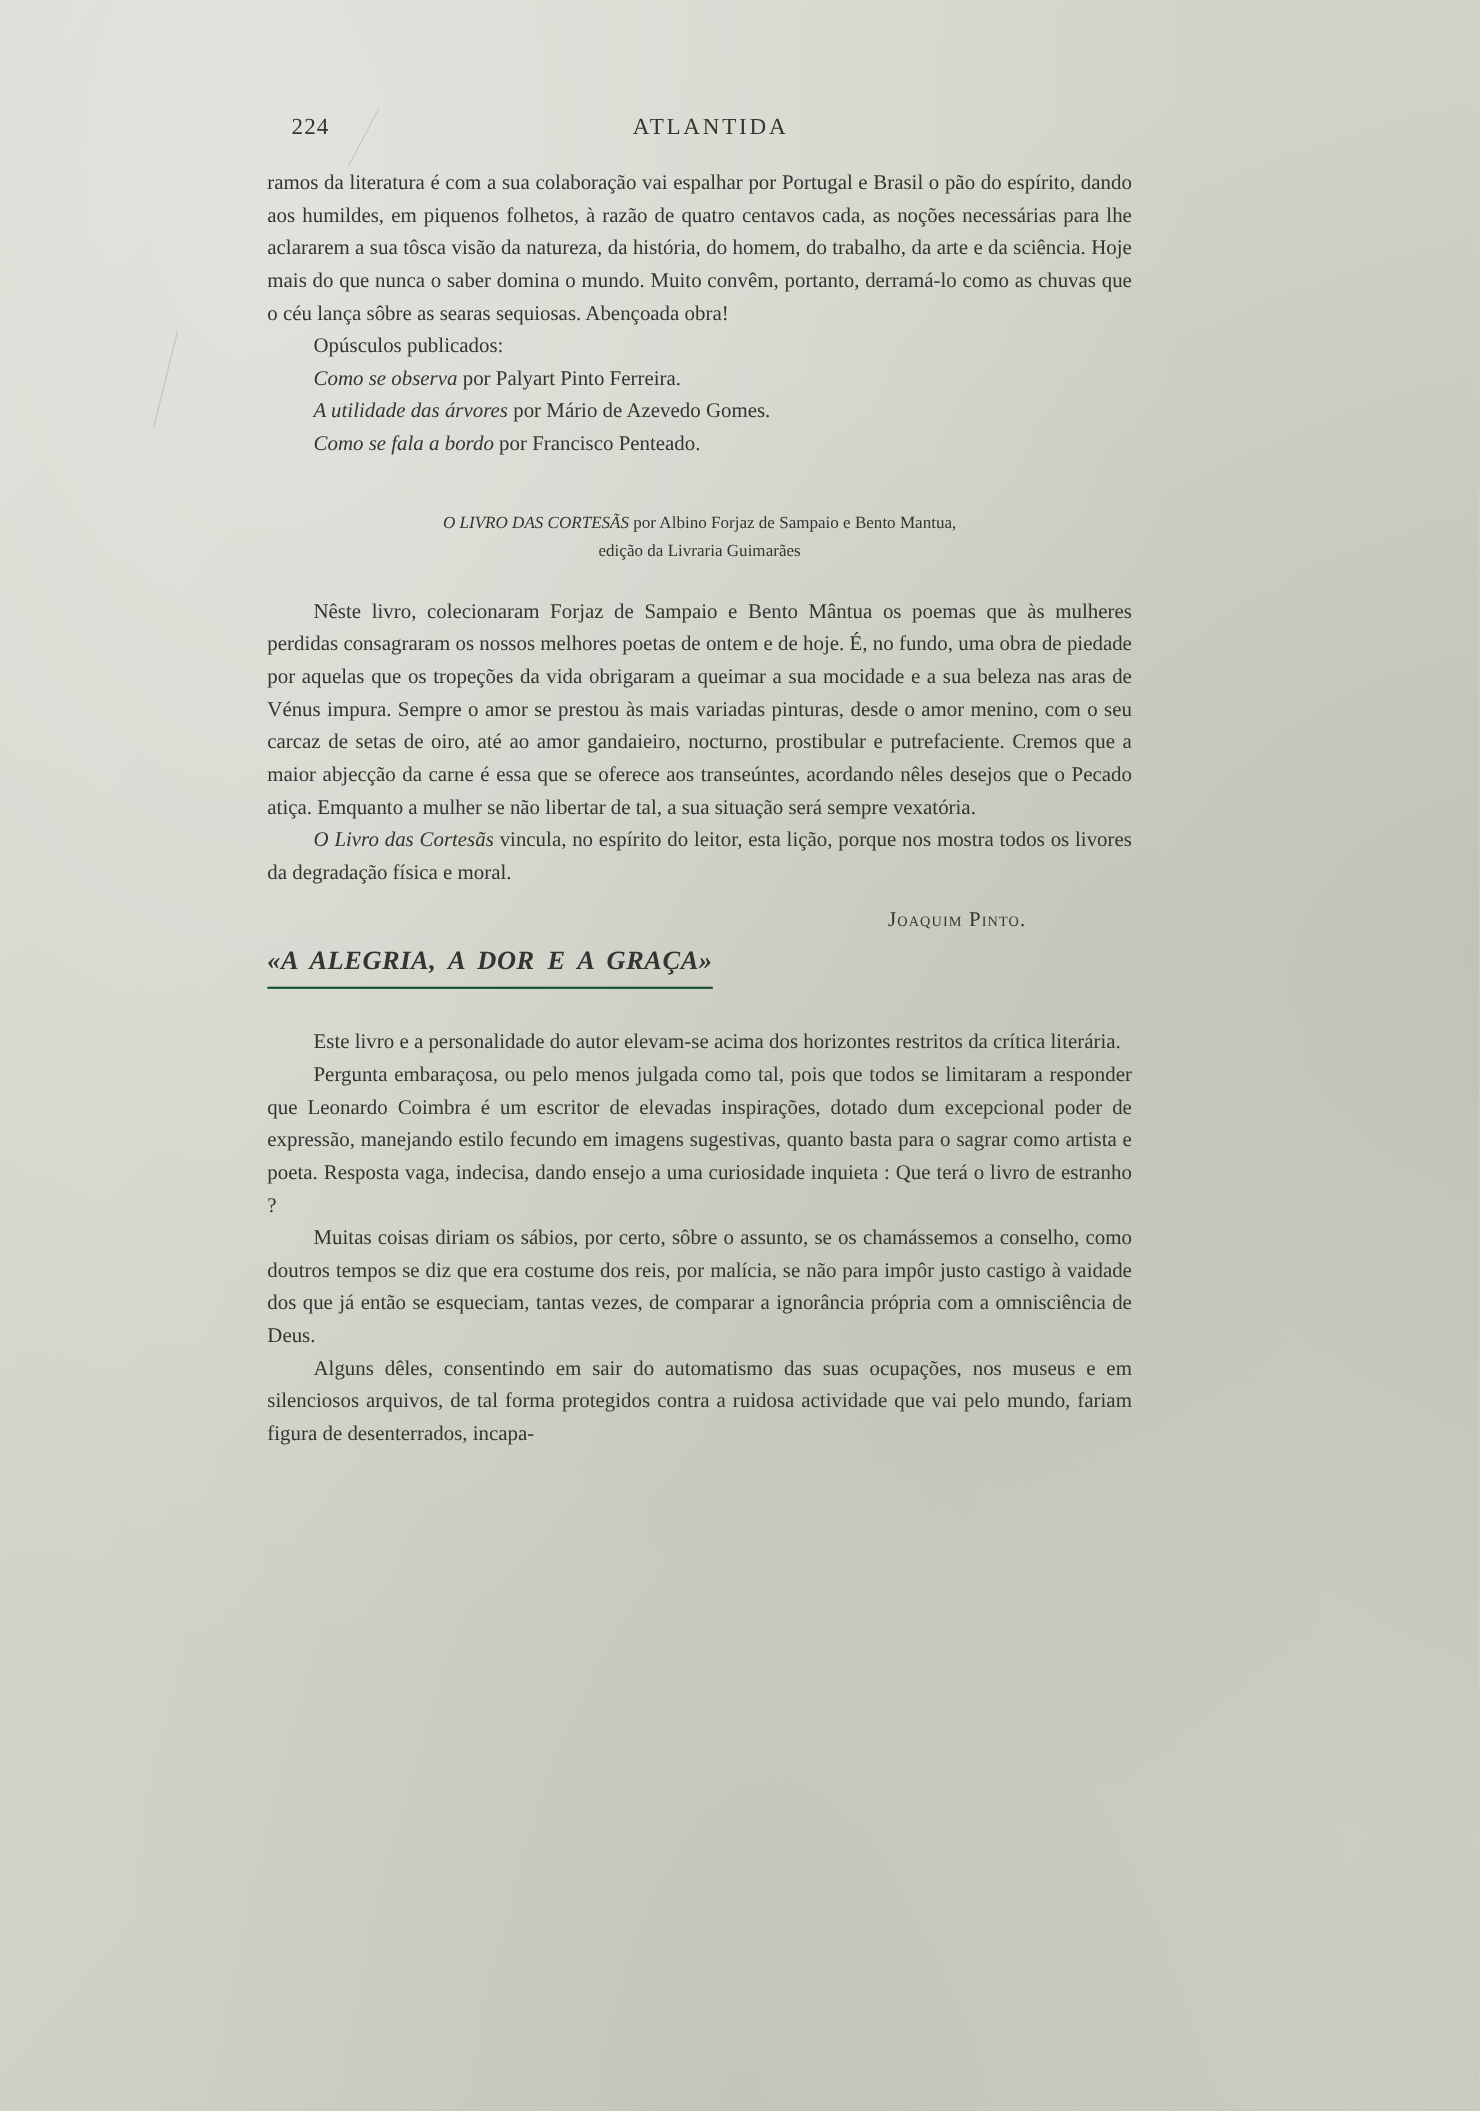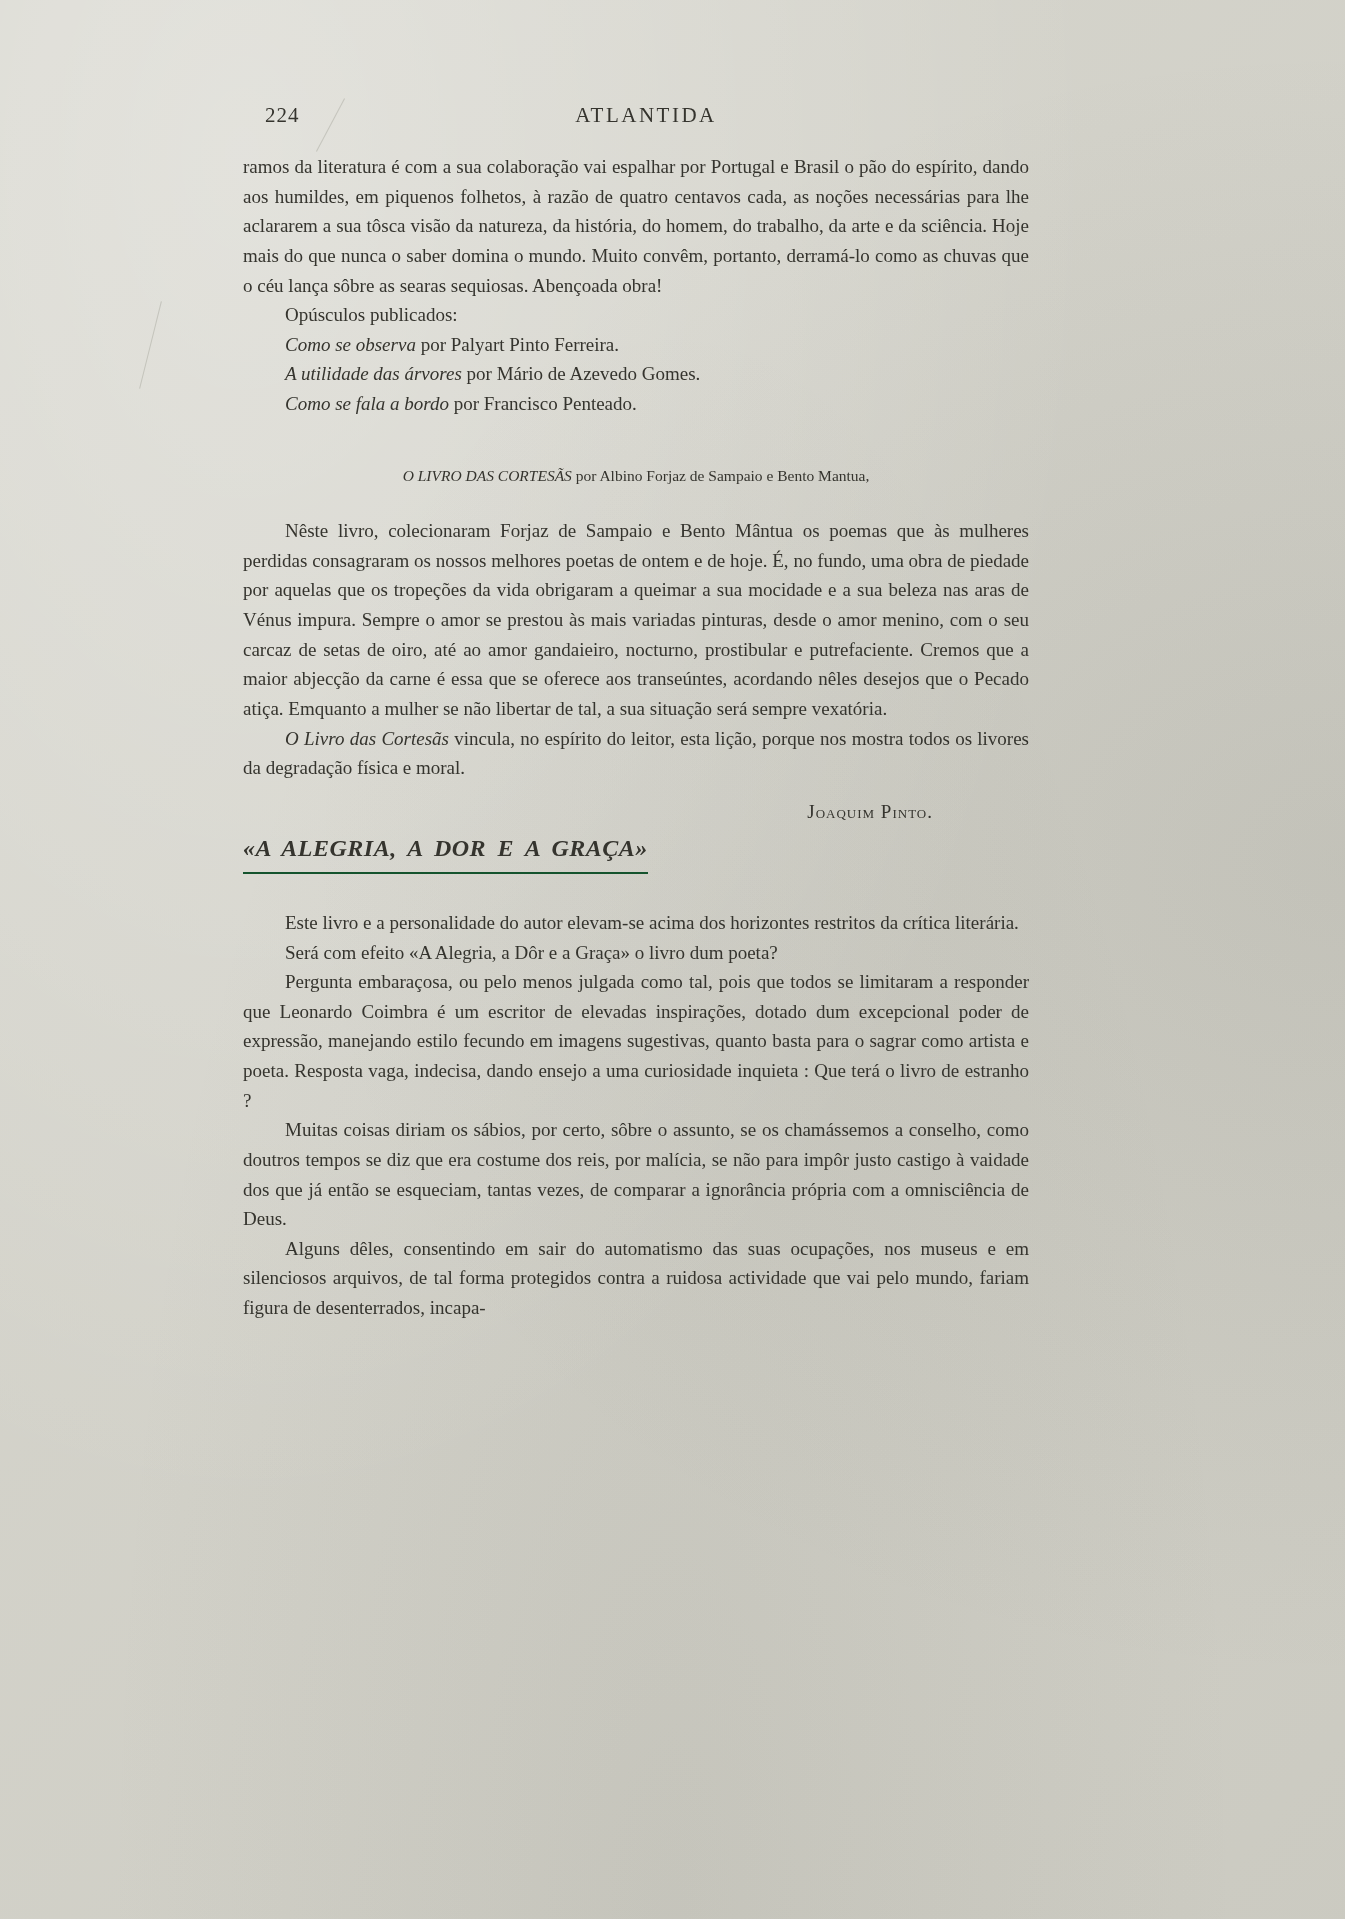--- a/index.html
+++ b/index.html
@@ -117,29 +117,29 @@
   <p class="para">ramos da literatura é com a sua colaboração vai espalhar por Portugal e Brasil o pão do espírito, dando aos humildes, em piquenos folhetos, à razão de quatro centavos cada, as noções necessárias para lhe aclararem a sua tôsca visão da natureza, da história, do homem, do trabalho, da arte e da sciência. Hoje mais do que nunca o saber domina o mundo. Muito convêm, portanto, derramá-lo como as chuvas que o céu lança sôbre as searas sequiosas. Abençoada obra!</p>
 
   <p class="para indent">Opúsculos publicados:</p>
 
   <p class="para book-line"><em>Como se observa</em><span> por Palyart Pinto Ferreira.</span></p>
   <p class="para book-line"><em>A utilidade das árvores</em><span> por Mário de Azevedo Gomes.</span></p>
   <p class="para book-line"><em>Como se fala a bordo</em><span> por Francisco Penteado.</span></p>
 
   <div class="review-heading">
     <p><em class="rh-title">O LIVRO DAS CORTESÃS</em><span> por Albino Forjaz de Sampaio e Bento Mantua,</span></p>
+    <p>edição da Livraria Guimarães</p>
   </div>
 
   <p class="para indent">Nêste livro, colecionaram Forjaz de Sampaio e Bento Mântua os poemas que às mulheres perdidas consagraram os nossos melhores poetas de ontem e de hoje. É, no fundo, uma obra de piedade por aquelas que os tropeções da vida obrigaram a queimar a sua mocidade e a sua beleza nas aras de Vénus impura. Sempre o amor se prestou às mais variadas pinturas, desde o amor menino, com o seu carcaz de setas de oiro, até ao amor gandaieiro, nocturno, prostibular e putrefaciente. Cremos que a maior abjecção da carne é essa que se oferece aos transeúntes, acordando nêles desejos que o Pecado atiça. Emquanto a mulher se não libertar de tal, a sua situação será sempre vexatória.</p>
 
   <p class="para indent"><em>O Livro das Cortesãs</em><span> vincula, no espírito do leitor, esta lição, porque nos mostra todos os livores da degradação física e moral.</span></p>
 
   <p class="para signature">Joaquim Pinto.</p>
 
   <h2 class="section-heading"><span class="underlined">«A ALEGRIA, A DOR E A GRAÇA»</span></h2>
 
   <p class="para indent">Este livro e a personalidade do autor elevam-se acima dos horizontes restritos da crítica literária.</p>
-  <p class="para indent">Será com efeito «A Alegria, a Dôr e a Graça» o livro dum poeta?</p>
   <p class="para indent">Pergunta embaraçosa, ou pelo menos julgada como tal, pois que todos se limitaram a responder que Leonardo Coimbra é um escritor de elevadas inspirações, dotado dum excepcional poder de expressão, manejando estilo fecundo em imagens sugestivas, quanto basta para o sagrar como artista e poeta. Resposta vaga, indecisa, dando ensejo a uma curiosidade inquieta : Que terá o livro de estranho ?</p>
   <p class="para indent">Muitas coisas diriam os sábios, por certo, sôbre o assunto, se os chamássemos a conselho, como doutros tempos se diz que era costume dos reis, por malícia, se não para impôr justo castigo à vaidade dos que já então se esqueciam, tantas vezes, de comparar a ignorância própria com a omnisciência de Deus.</p>
   <p class="para indent">Alguns dêles, consentindo em sair do automatismo das suas ocupações, nos museus e em silenciosos arquivos, de tal forma protegidos contra a ruidosa actividade que vai pelo mundo, fariam figura de desenterrados, incapa-</p>
 
 </main>
 
 </body></html>

